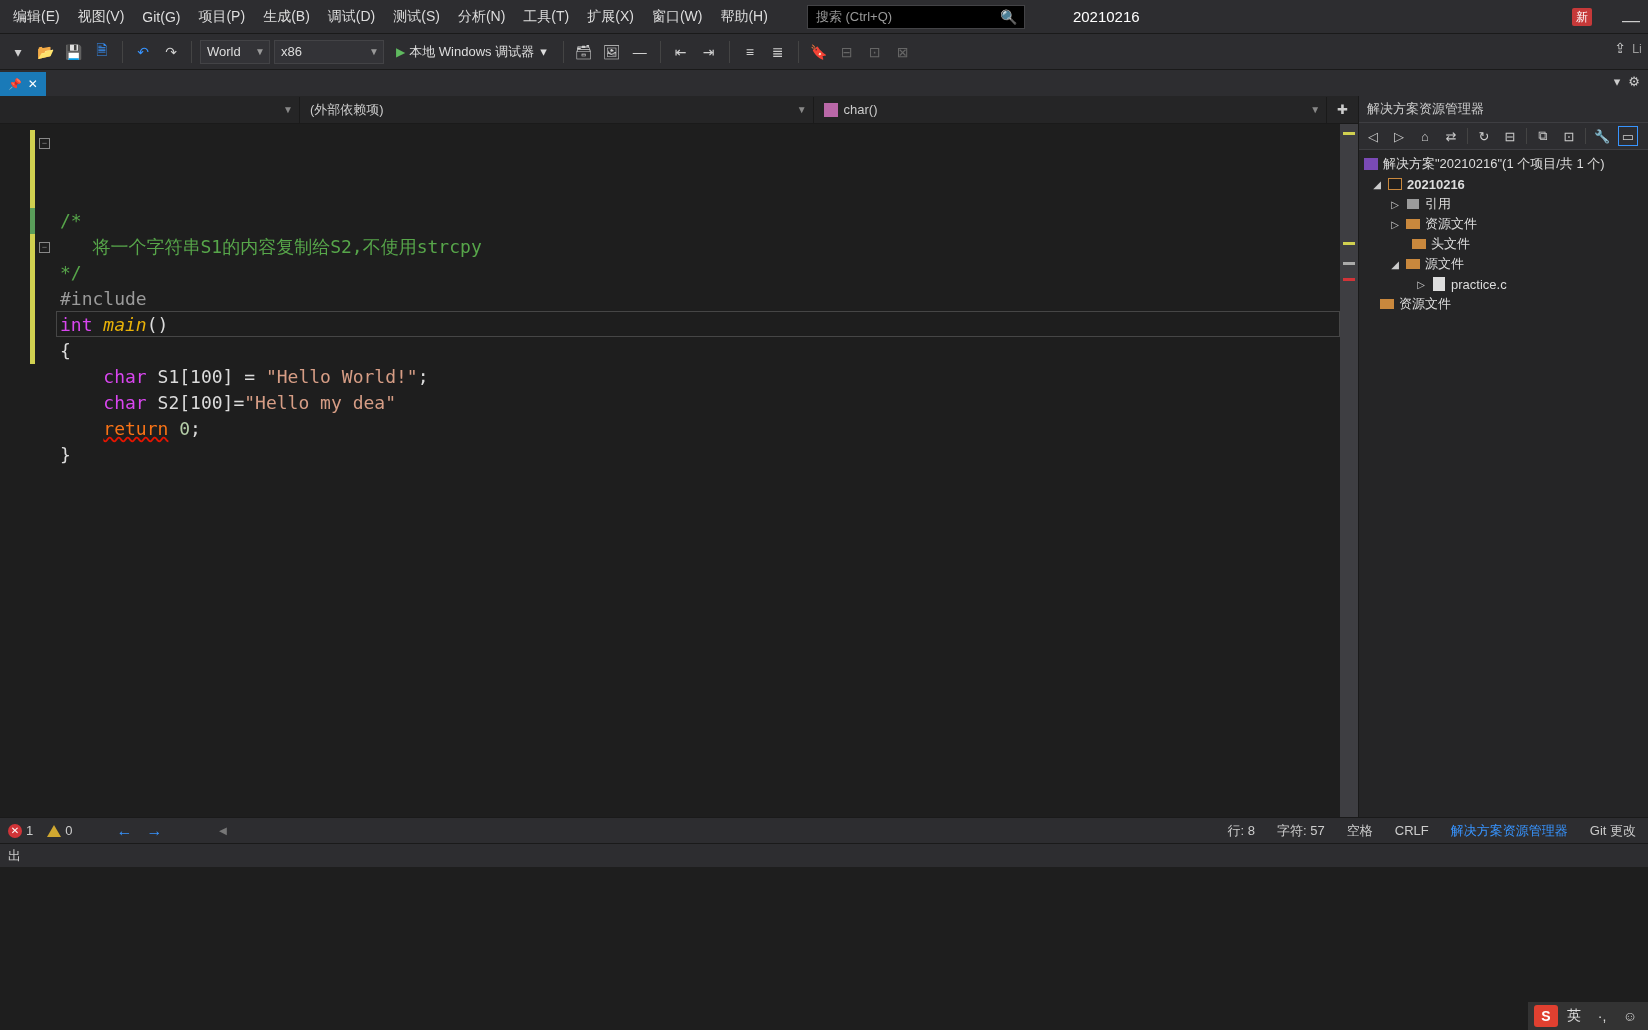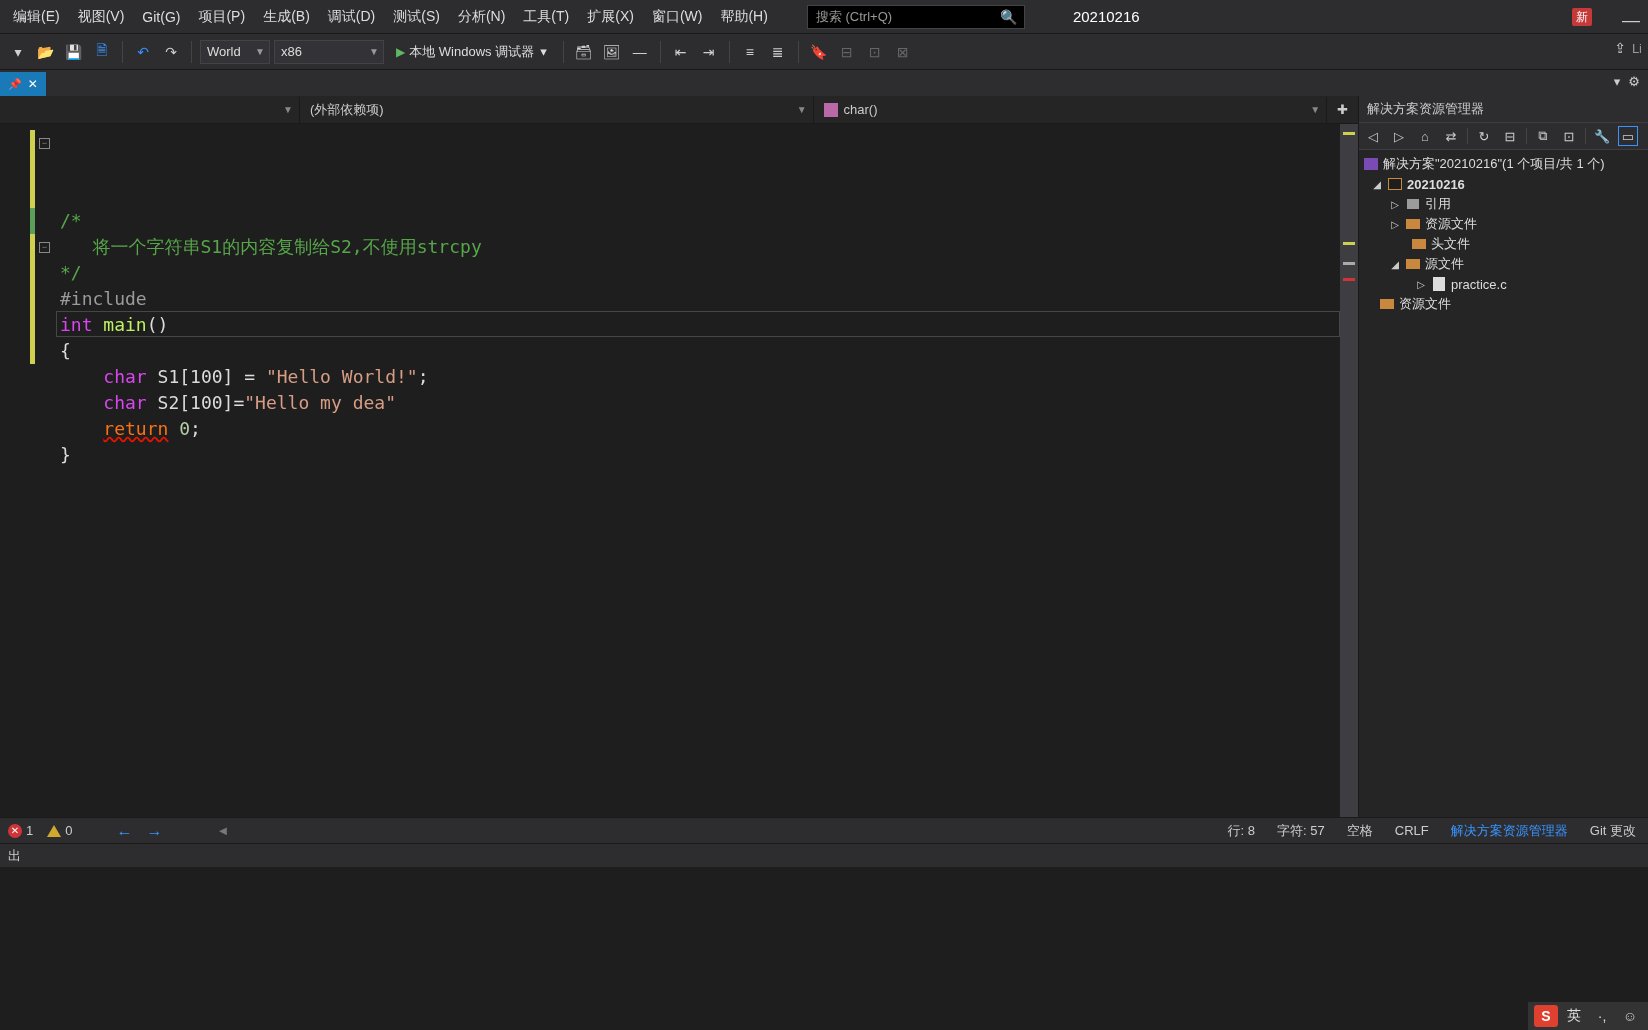--- a/index.html
+++ b/index.html
@@ -243,21 +243,21 @@
   font-size: 18px;
   line-height: 26px;
   white-space: pre;
   position: relative;
 }
 .code-line { height: 26px; padding-left: 4px; }
 .c-comment { color: #57a64a; }
 .c-pre { color: #9b9b9b; }
 .c-inc { color: #d69d85; }
 .c-kw { color: #d946ef; }
-.c-id { color: #bef264; }
+.c-id { color: #eab308; font-style: italic; }
 .c-str { color: #d69d85; }
 .c-num { color: #b5cea8; }
 .c-punc { color: #dcdcdc; }
 .c-text { color: #dcdcdc; }
 .c-ret { color: #f97316; }
 .err-underline { text-decoration: underline wavy #e51400; }
 .current-line-border {
   position: absolute;
   border: 1px solid #464646;
   pointer-events: none;

